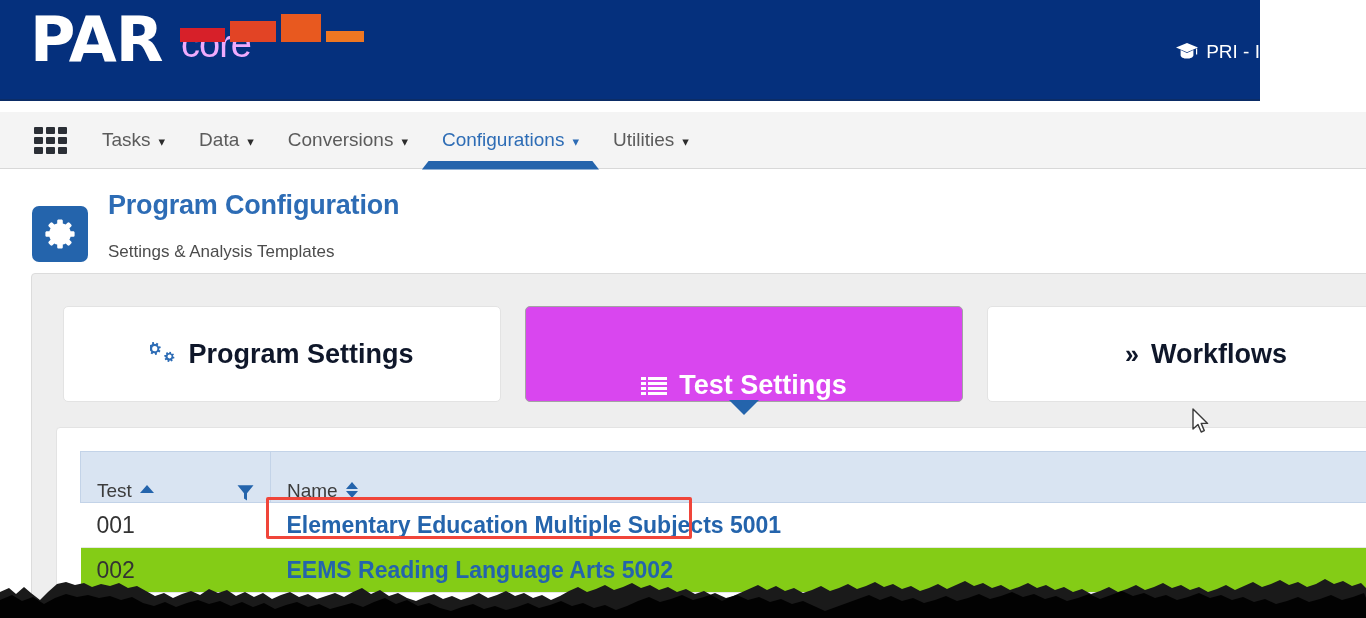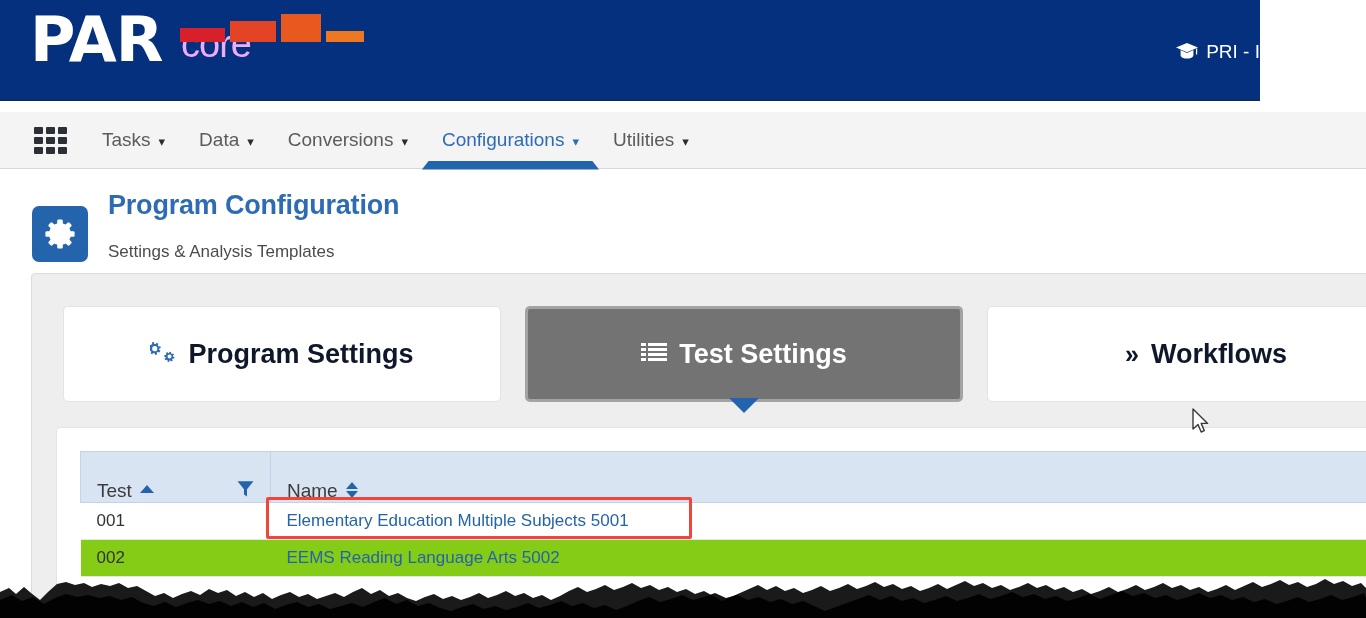--- a/index.html
+++ b/index.html
@@ -185,23 +185,24 @@
     font-weight: bold;
     cursor: pointer;
     position: relative;
   }
   .tabcard.inactive {
     background: #ffffff;
     color: #0f172a;
     border: 1px solid #e3e3e3;
   }
   .tabcard.active {
-    background: #737373;
+    background: #d946ef;
     color: #ffffff;
-    border: 3px solid #a3a3a3;
+    border: 1px solid #a3a3a3;
+    align-items: flex-end;
   }
   .tabcard .ticon { font-size: 25px; line-height: 1; }
   .tabcard.active .pointer {
     position: absolute;
     left: 50%; bottom: -14px;
     margin-left: -15px;
     width: 0; height: 0;
     border-left: 15px solid transparent;
     border-right: 15px solid transparent;
     border-top: 15px solid #2464ac;
@@ -230,21 +231,21 @@
     height: 45px;
     color: #3c3c3c;
     font-size: 19px;
     font-weight: normal;
     text-align: left;
     padding: 0 16px;
     white-space: nowrap;
   }
   table.grid th .thinner {
     display: flex;
-    align-items: flex-start;
+    align-items: flex-end;
     justify-content: space-between;
     width: 100%;
     margin-top: 28px;
   }
   table.grid th .lbl { display: inline-flex; align-items: center; gap: 8px; }
   .sort-asc {
     display: inline-block;
     width: 0; height: 0;
     border-left: 7px solid transparent;
     border-right: 7px solid transparent;
@@ -262,32 +263,32 @@
   .sort-both i.dn {
     width: 0; height: 0;
     border-left: 6px solid transparent;
     border-right: 6px solid transparent;
     border-top: 7px solid #2464ac;
     display: block;
   }
   .funnel { width: 17px; height: 18px; display: inline-block; cursor: pointer; }
 
   table.grid td {
-    height: 37px;
+    height: 45px;
     border: 1px solid #e6e6e6;
     border-left: none; border-right: none;
     padding: 0 16px;
-    font-size: 17px;
+    font-size: 23px;
     color: #333;
     vertical-align: middle;
   }
   table.grid tr.alt td { background: #84cc16; }
   td.name a {
     color: #2464ac;
-    font-weight: normal;
+    font-weight: bold;
     text-decoration: none;
     cursor: pointer;
   }
   .hl-box {
     position: absolute;
     left: 266px; top: 497px;
     width: 426px; height: 42px;
     border: 3px solid #f0453a;
     border-radius: 2px;
     pointer-events: none;

